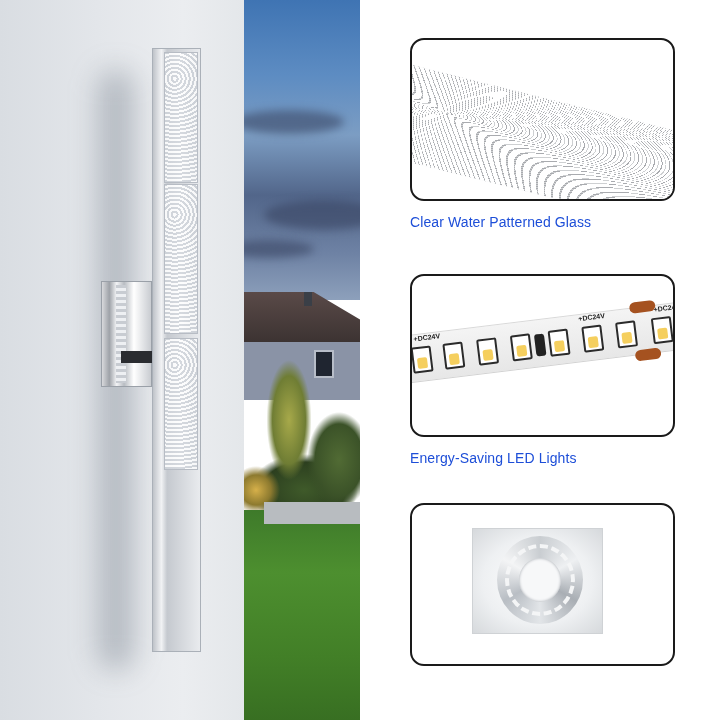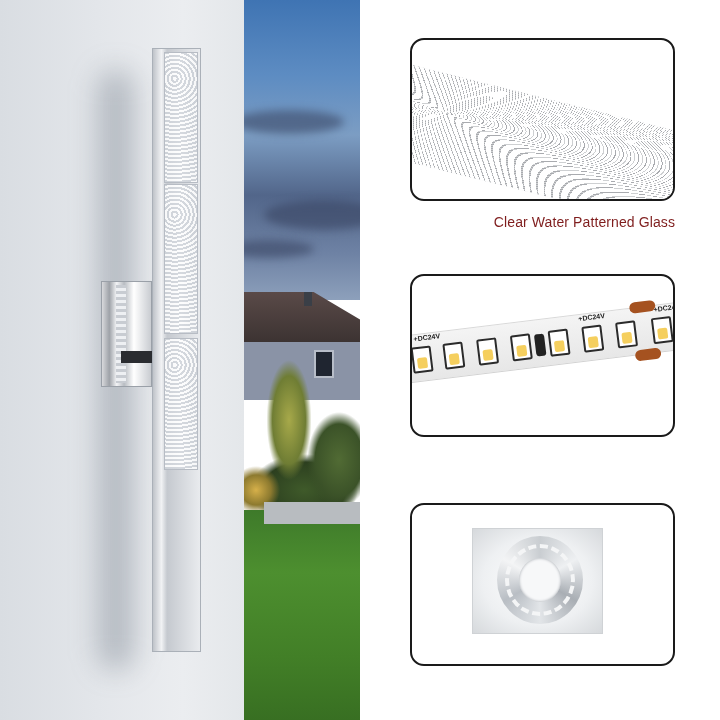--- a/index.html
+++ b/index.html
@@ -72,21 +72,21 @@
   .glass.g2 { top: 184px; height: 150px; }
   .glass.g3 { top: 338px; height: 132px; }
 
   
   .feature { position: absolute; left: 410px; width: 265px; }
   .card {
     width: 265px; height: 163px; border: 2px solid #1a1a1a; border-radius: 14px;
     background: #ffffff; overflow: hidden; position: relative;
   }
   .caption {
-    margin-top: 13px; text-align: right; font-size: 14px; color: #7f1d1d; letter-spacing: 0.1px;
+    margin-top: 13px; text-align: left; font-size: 14px; color: #1d4ed8; letter-spacing: 0.1px;
   }
   .f1 { top: 38px; } .f2 { top: 274px; } .f3 { top: 503px; }
 
   
   .glass-band {
     position: absolute; left: -20px; top: 20px; width: 320px; height: 95px;
     transform: rotate(14deg); transform-origin: left top;
     background:
       repeating-radial-gradient(ellipse at 20% 40%, #ffffff 0 3px, #c6c8cb 3px 4px, #ffffff 4px 7px, #9a9da1 7px 8px),
       #f1f2f3;
@@ -181,20 +181,21 @@
       <div class="led" style="left:110px;"></div>
       <div class="resistor" style="left:134px;"></div>
       <div class="led" style="left:148px;"></div>
       <div class="led" style="left:182px;"></div>
       <div class="led" style="left:216px;"></div>
       <div class="pad" style="left:232px;top:-6px;"></div>
       <div class="pad" style="left:232px;top:42px;"></div>
       <div class="led" style="left:252px;"></div>
     </div>
   </div>
+  <div class="caption">Energy-Saving LED Lights</div>
 </div>
 
 <div class="feature f3">
   <div class="card">
     <div class="plate-box">
       <div class="plate">
         <div class="plate-slot"></div>
         <div class="plate-hole"></div>
       </div>
     </div>

